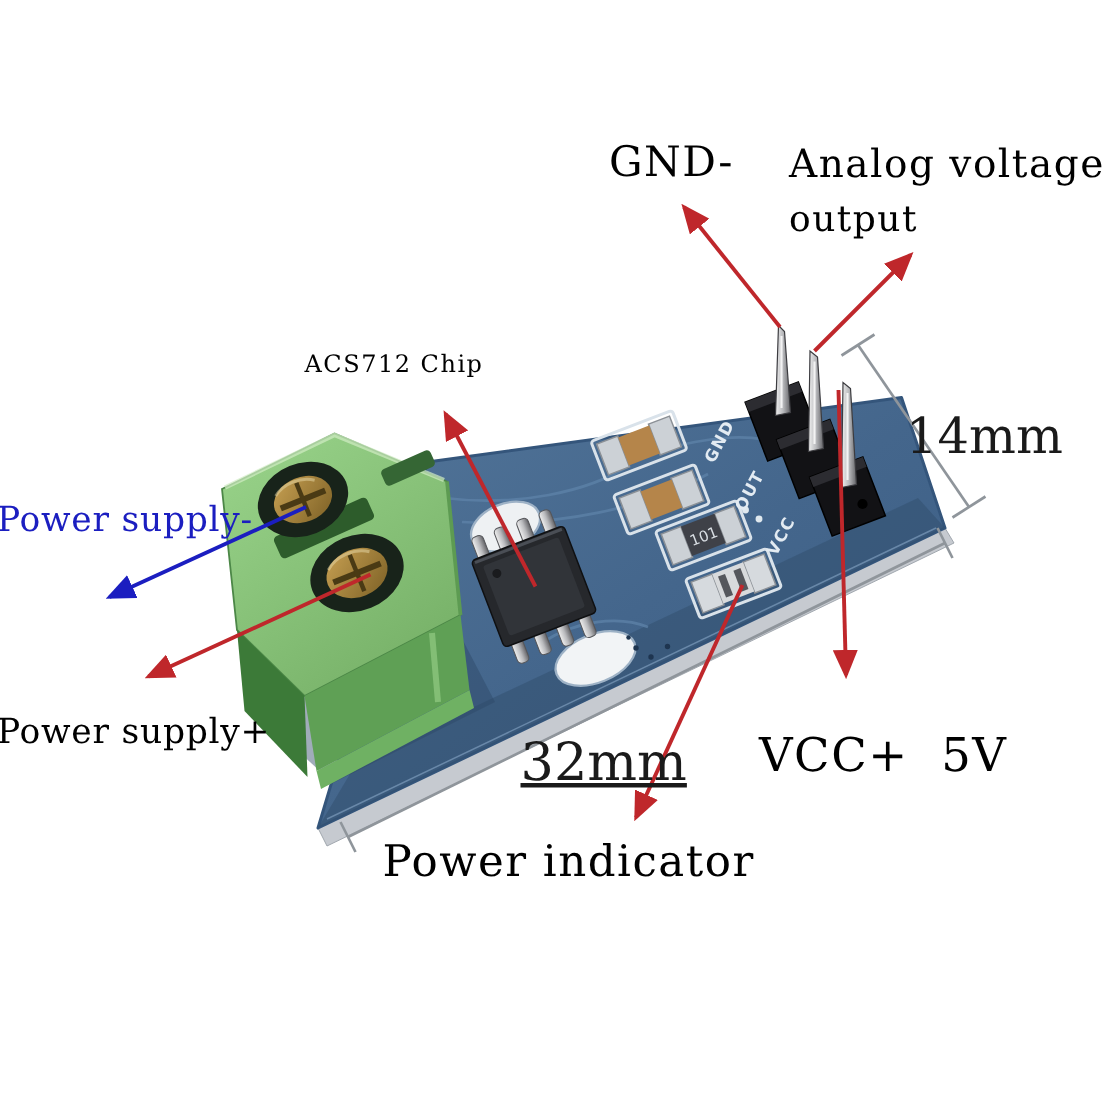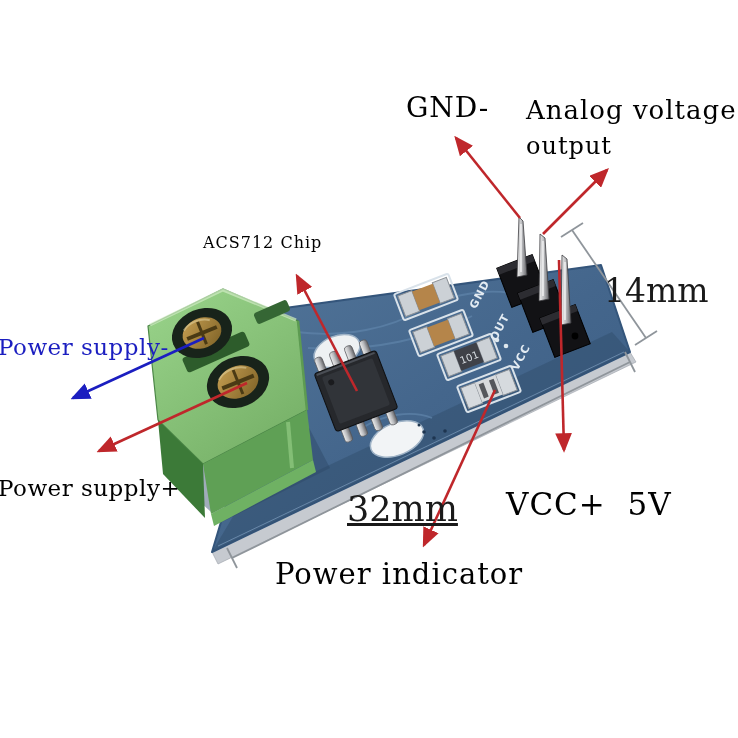--- a/index.html
+++ b/index.html
@@ -21,21 +21,21 @@
   .red{color:#000000;}
   .blue{color:#1b1ec0;}
   .dim{color:#1a1a1a;letter-spacing:0;}
   #lbl-gnd      {left:406px;top:90px; font-size:28px;}
   #lbl-analog1  {left:526px;top:94px; font-size:26px;}
   #lbl-analog2  {left:526px;top:131px;font-size:24px;}
   #lbl-chip     {left:203px;top:233px;font-size:16px;}
   #lbl-supm     {left:-2px; top:333px;font-size:23px;letter-spacing:0.5px;}
   #lbl-supp     {left:-2px; top:474px;font-size:23px;letter-spacing:0.5px;}
   #lbl-vcc      {left:506px;top:484px;font-size:31px;}
-  #lbl-ind      {left:255px;top:556px;font-size:29px;margin-left:20px;}
+  #lbl-ind      {left:255px;top:556px;font-size:29px;}
   #lbl-32       {left:347px;top:487px;font-size:35px;text-decoration:underline;}
   #lbl-14       {left:604px;top:242px;font-size:33px;margin-top:28px;}
 </style>
 </head>
 <body>
 
 <div class="stage">
 
   <svg class="gfx" width="738" height="738" viewBox="0 0 738 738">
     <defs>

